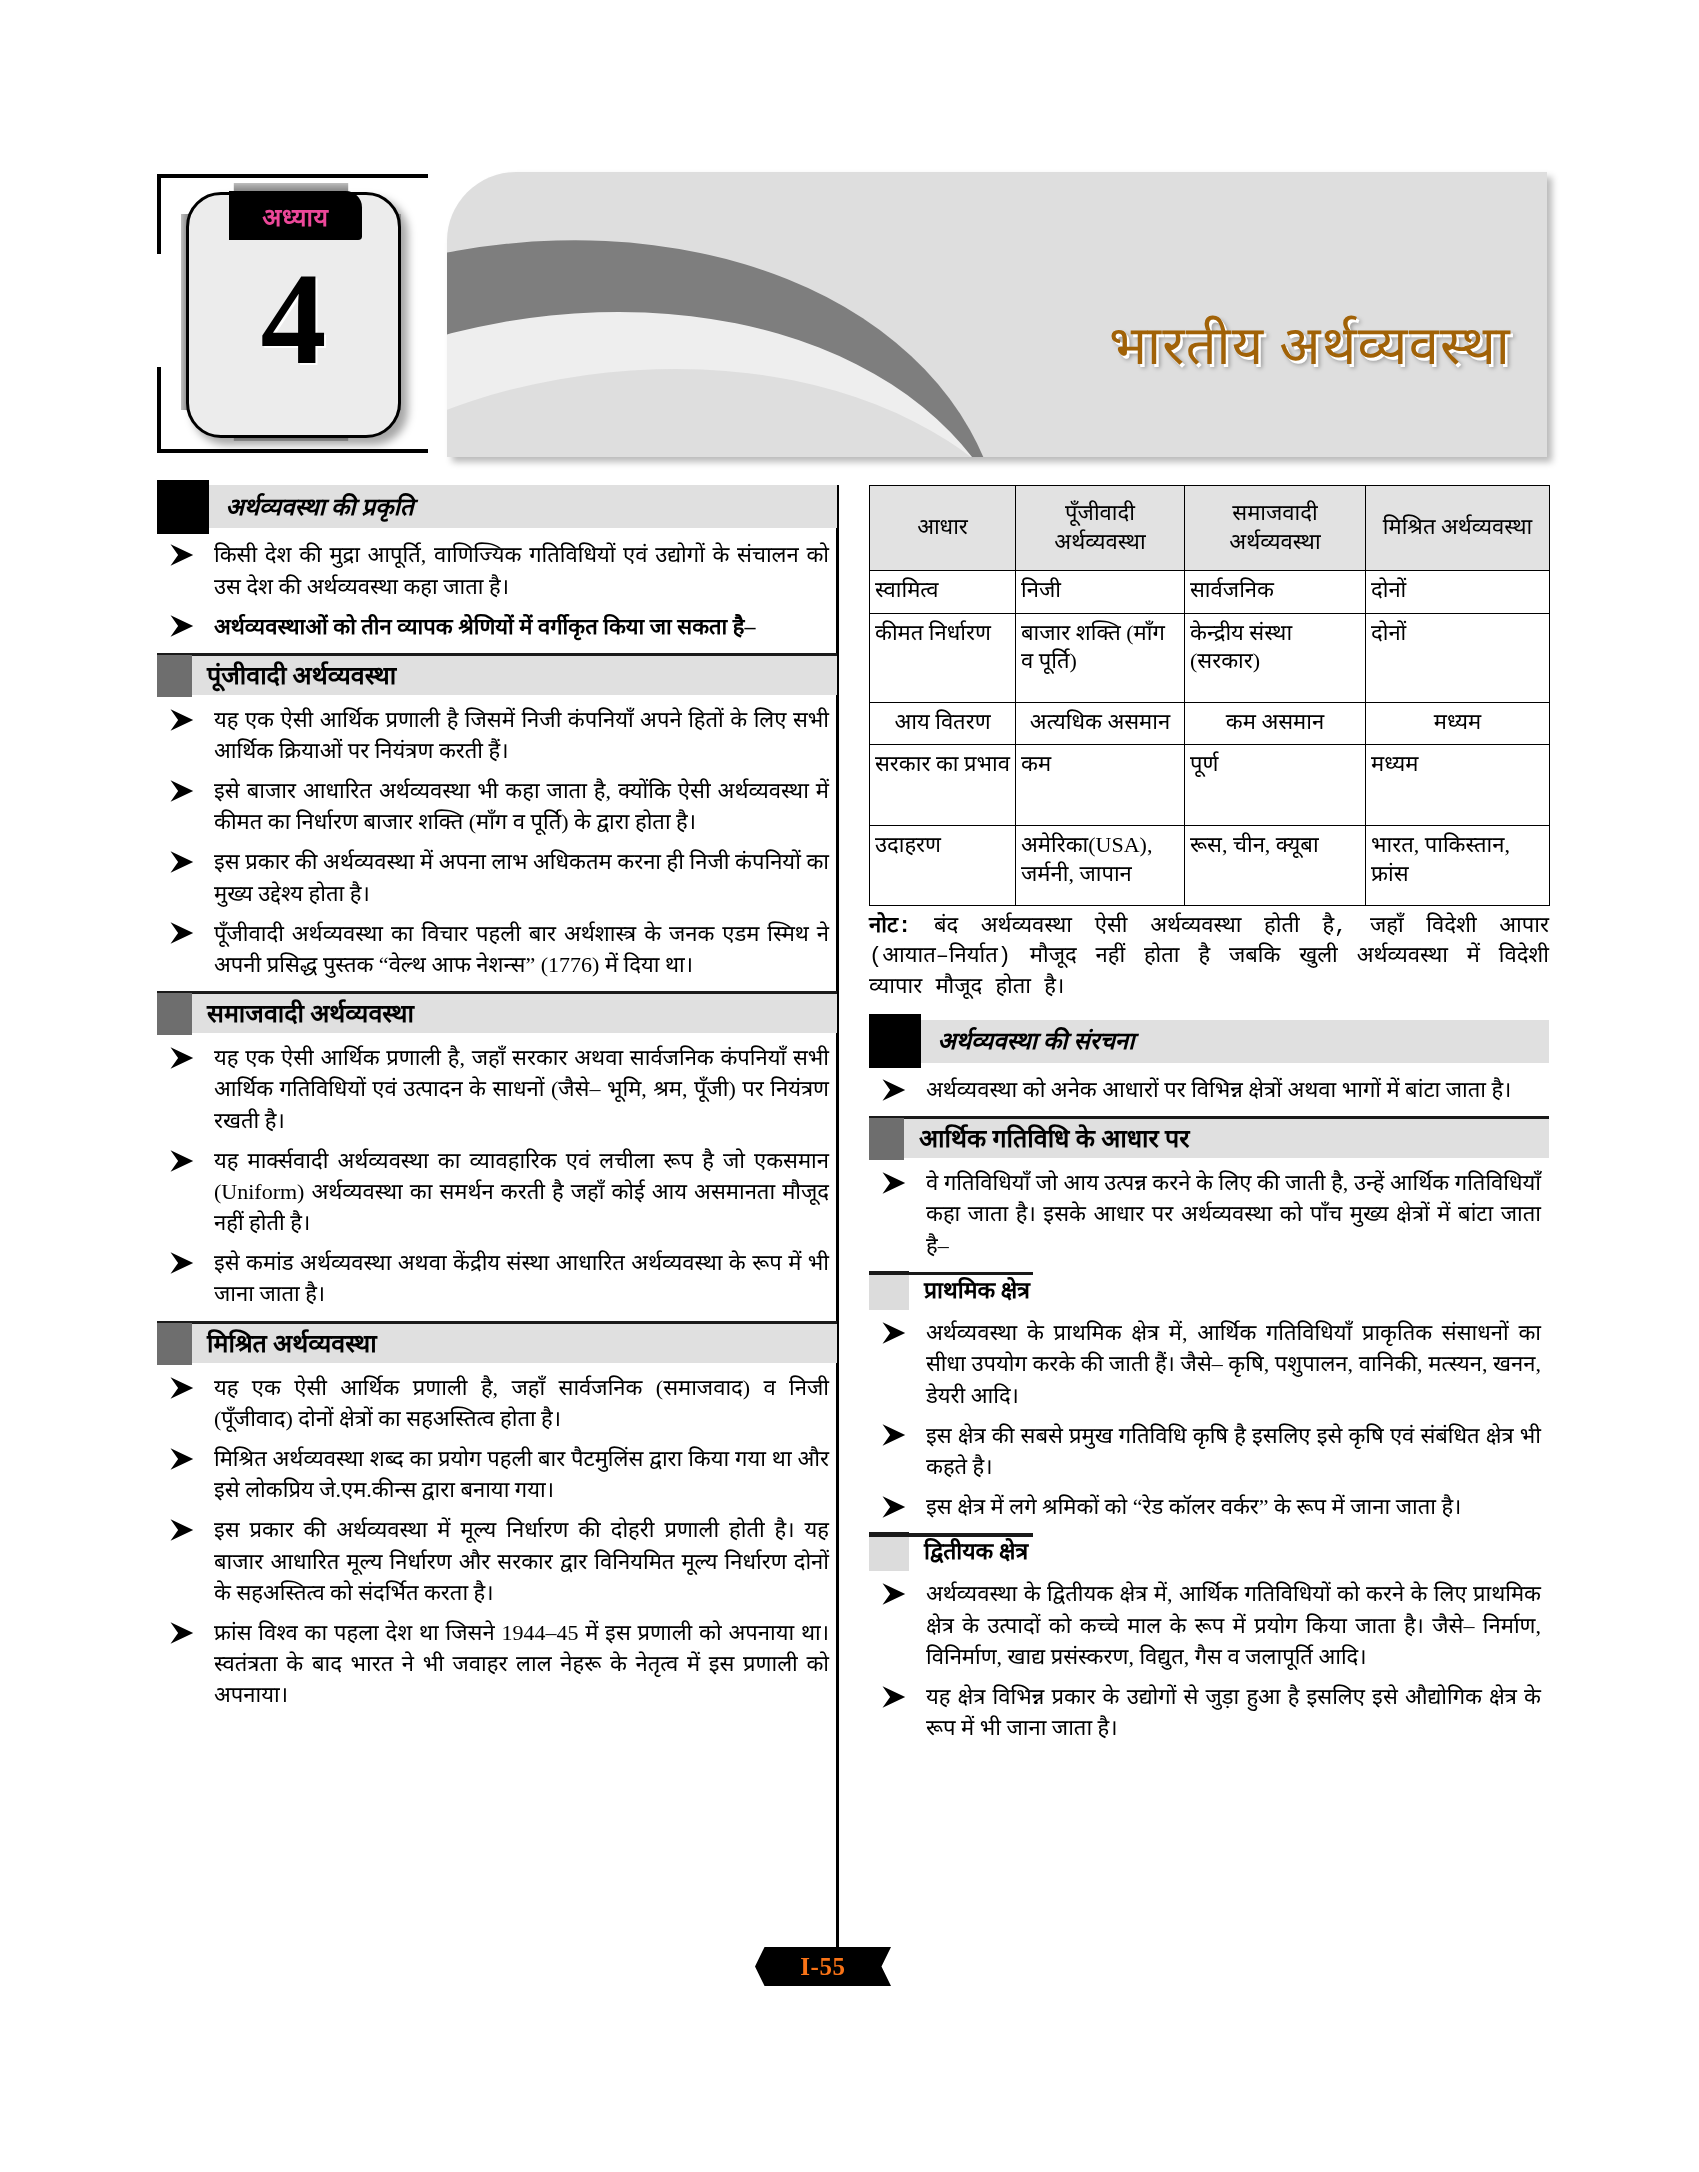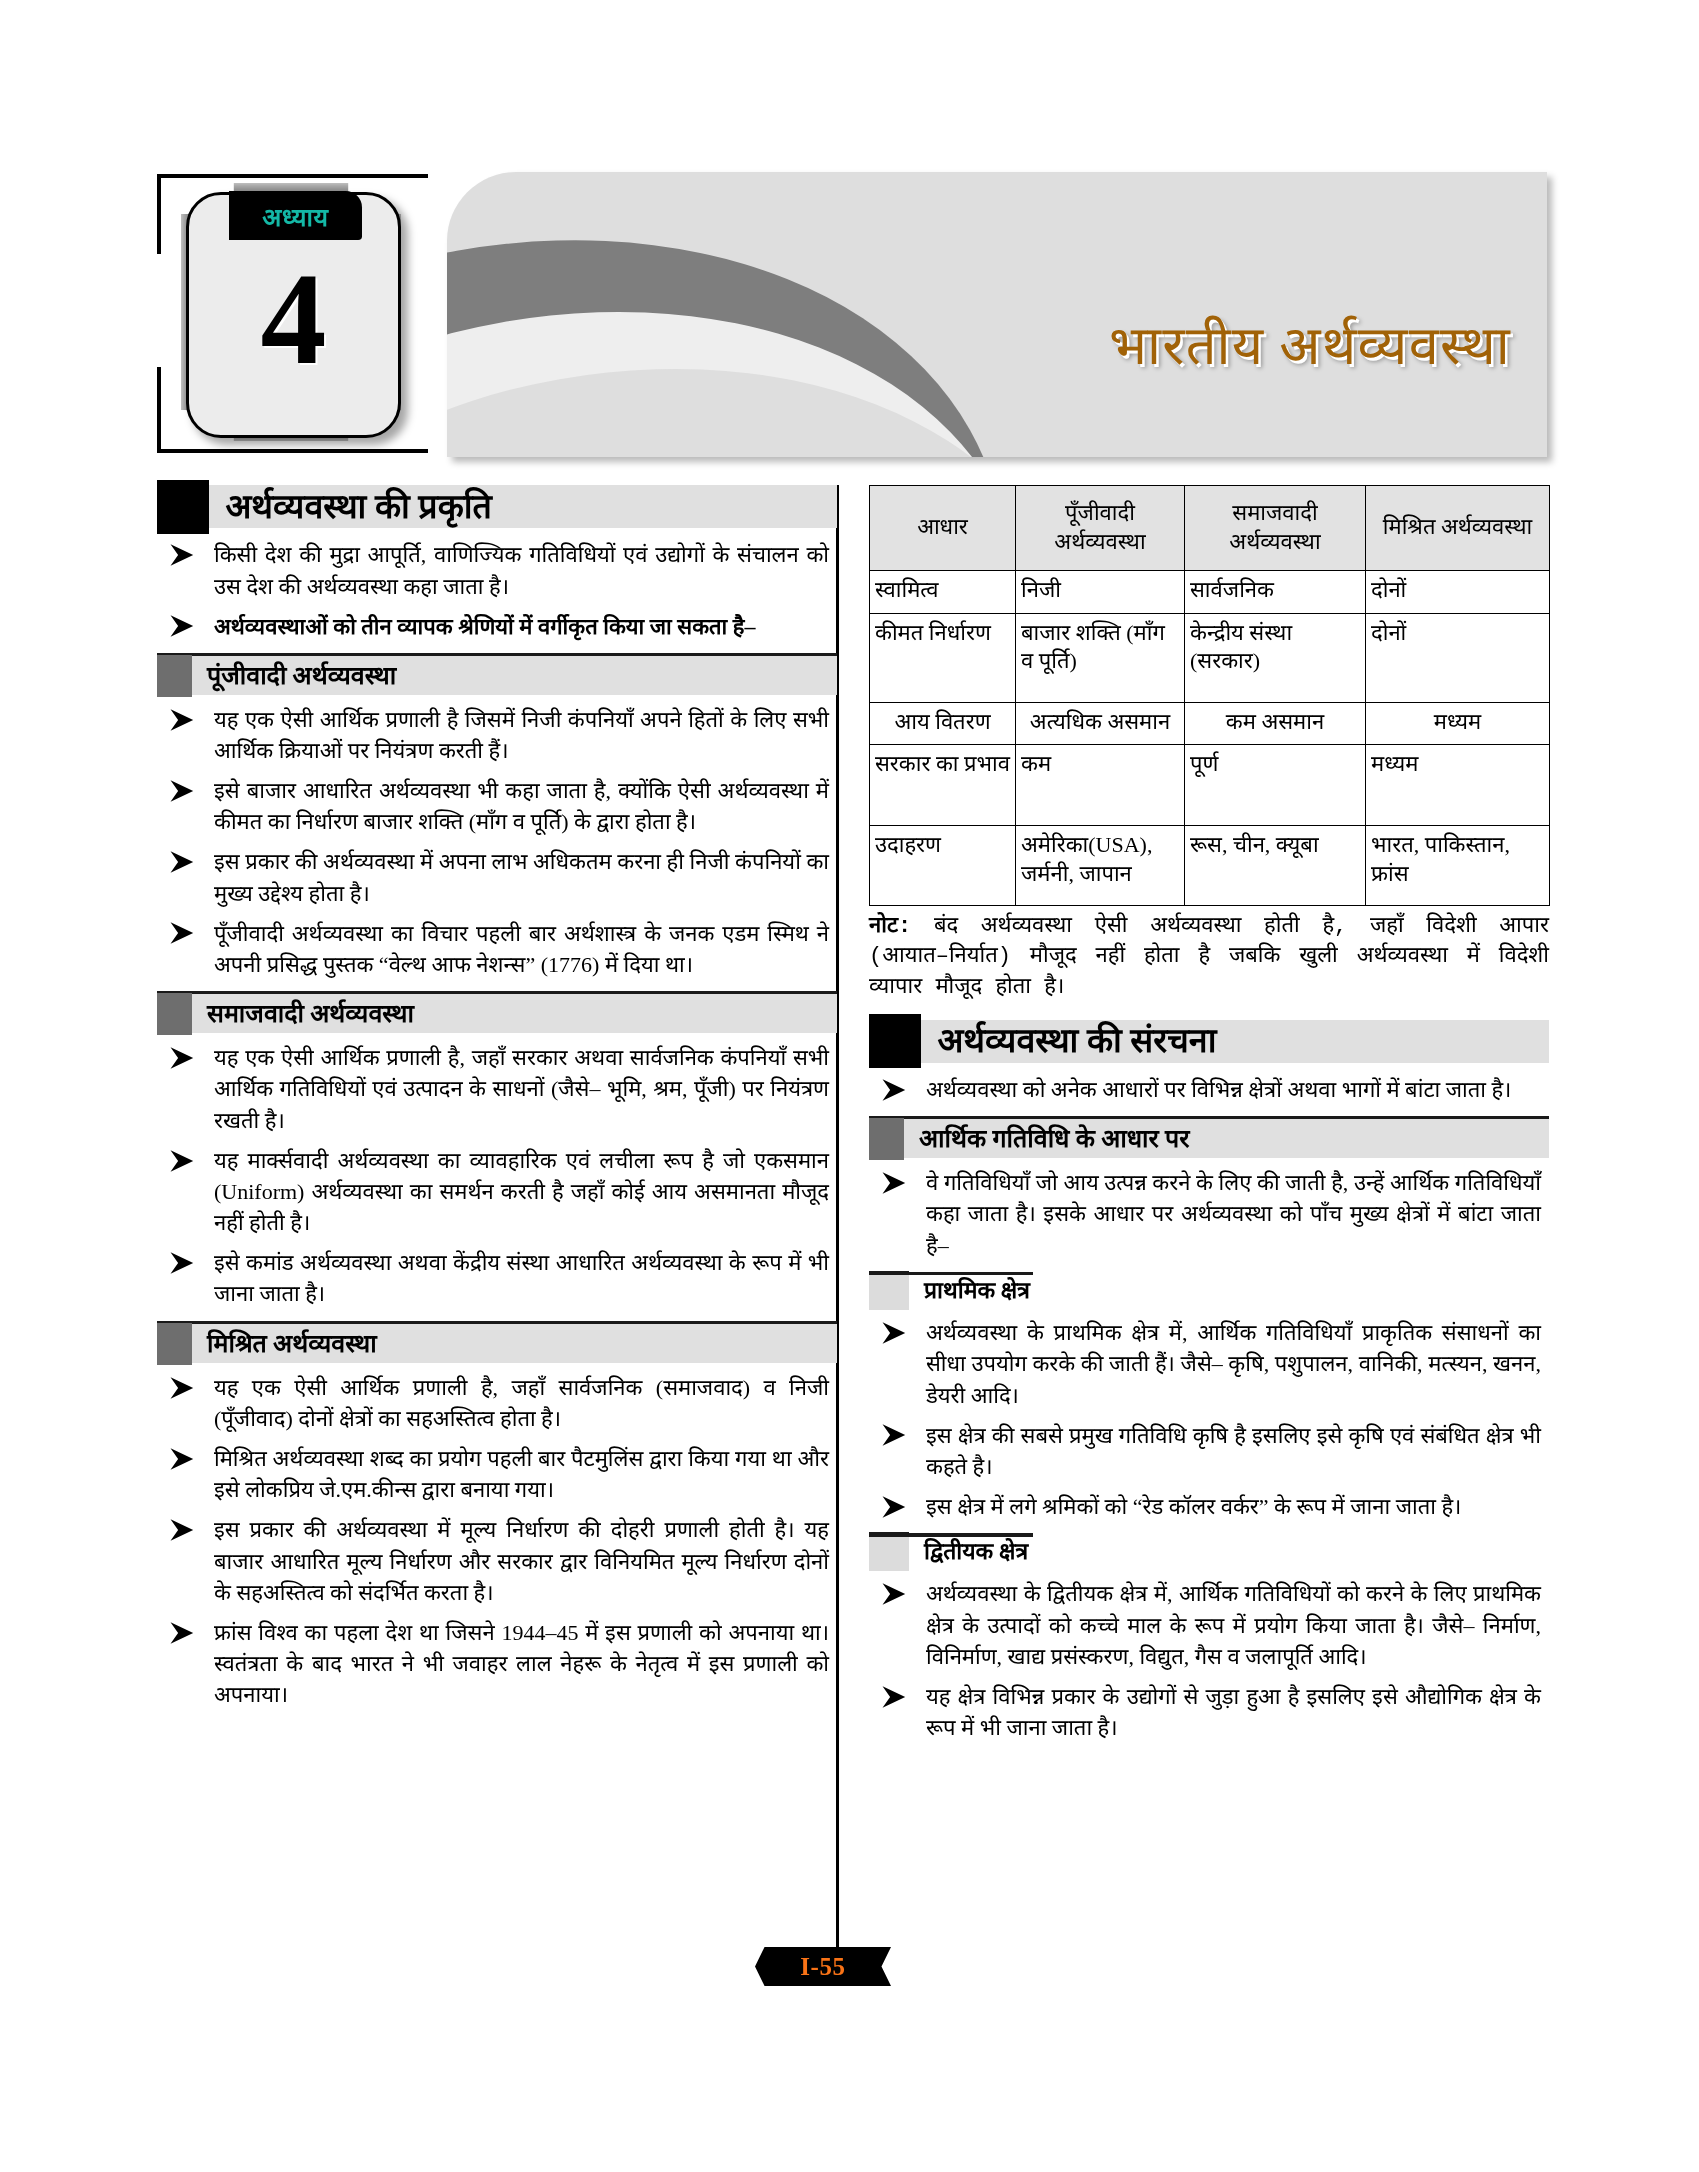--- a/index.html
+++ b/index.html
@@ -128,21 +128,21 @@
     border-radius: 35px;
     box-shadow: 6.3px 6.3px 8.8px rgba(0,0,0,0.35);
   }
   .chap-label {
     position: absolute;
     left: 40px;
     top: -3.8px;
     width: 133px;
     height: 49px;
     background: #000;
-    color: #14b8a6;
+    color: #ec4899;
     border-top-right-radius: 16.4px;
     border-bottom-right-radius: 3.8px;
     font-size: 25px;
     font-weight: bold;
     display: flex;
     align-items: center;
     justify-content: center;
     letter-spacing: 0.6px;
   }
   .chap-number {
@@ -185,24 +185,25 @@
     align-items: center;
   }
   .h1bar .blk {
     width: 52px;
     height: 54px;
     background: #000;
     flex: 0 0 auto;
     margin-top: 0;
   }
   .h1bar .txt {
-    font-size: 34px;
+    font-size: 24px;
     font-weight: bold;
     padding-left: 16.4px;
     line-height: 1;
+    font-style: italic;
   }
 
   .h2bar {
     position: relative;
     height: 39px;
     background: #e0e0e0;
     border-top: 3.1px solid #1a1a1a;
     margin: 11.3px 0 8.8px 0;
     display: flex;
     align-items: center;

